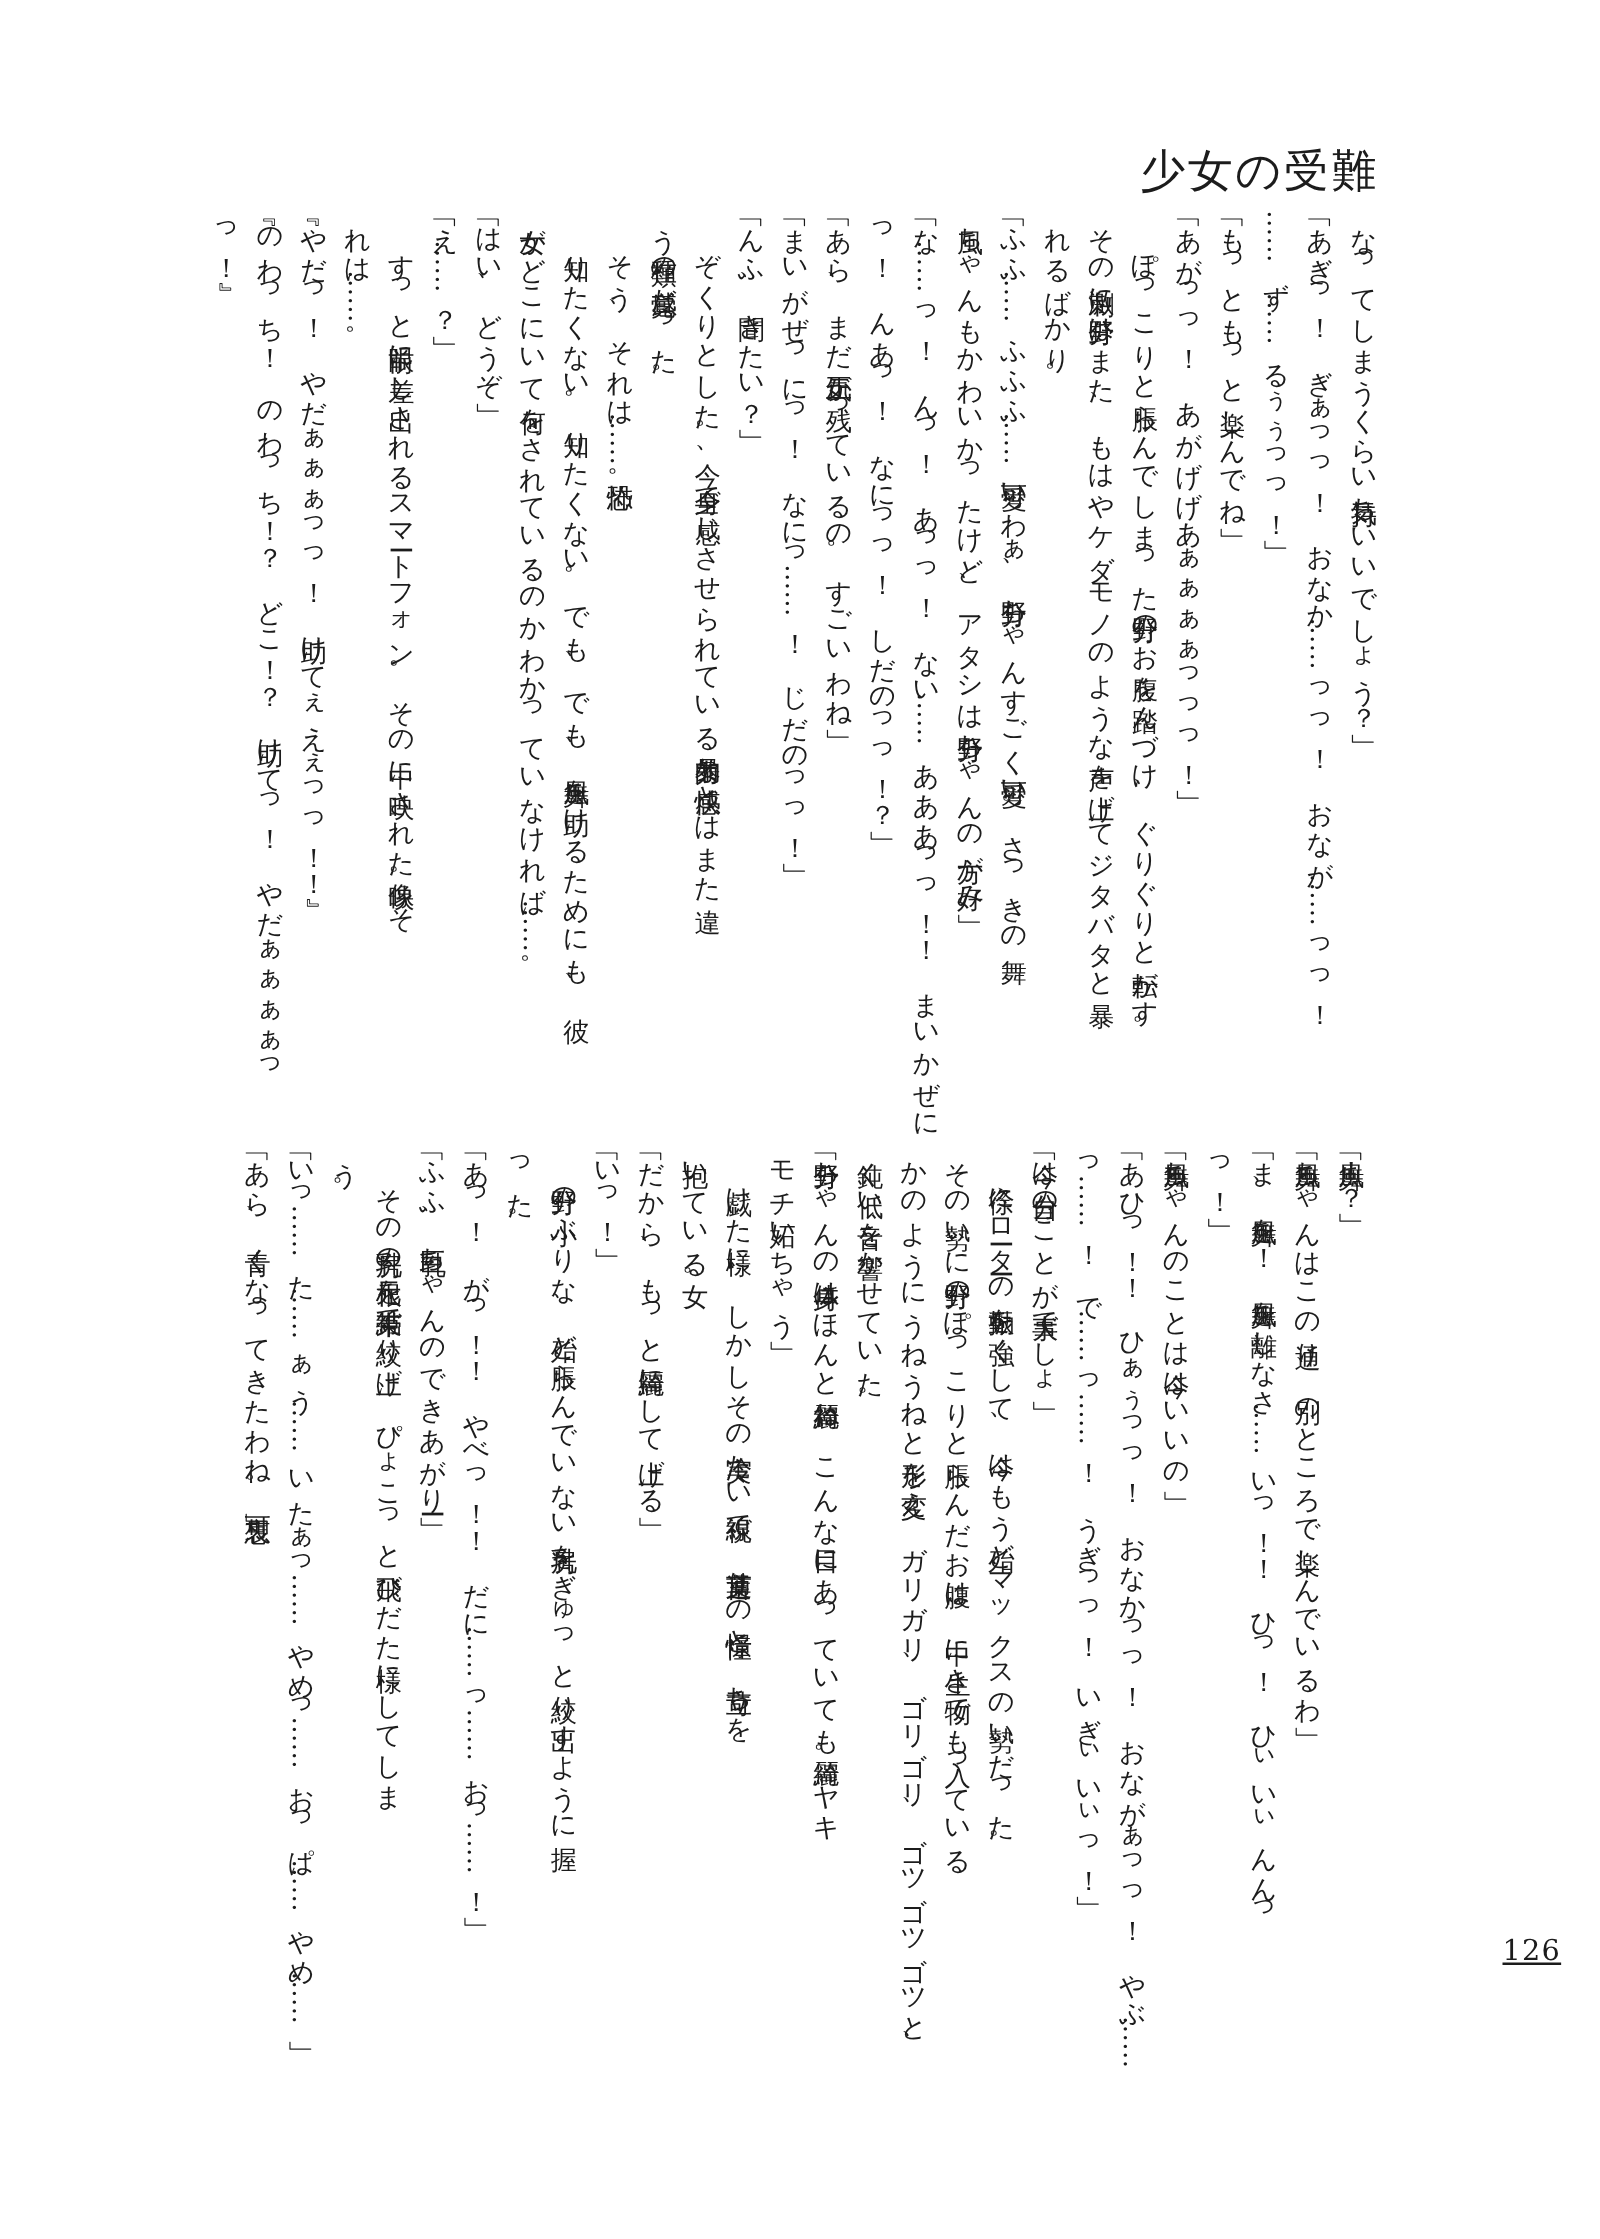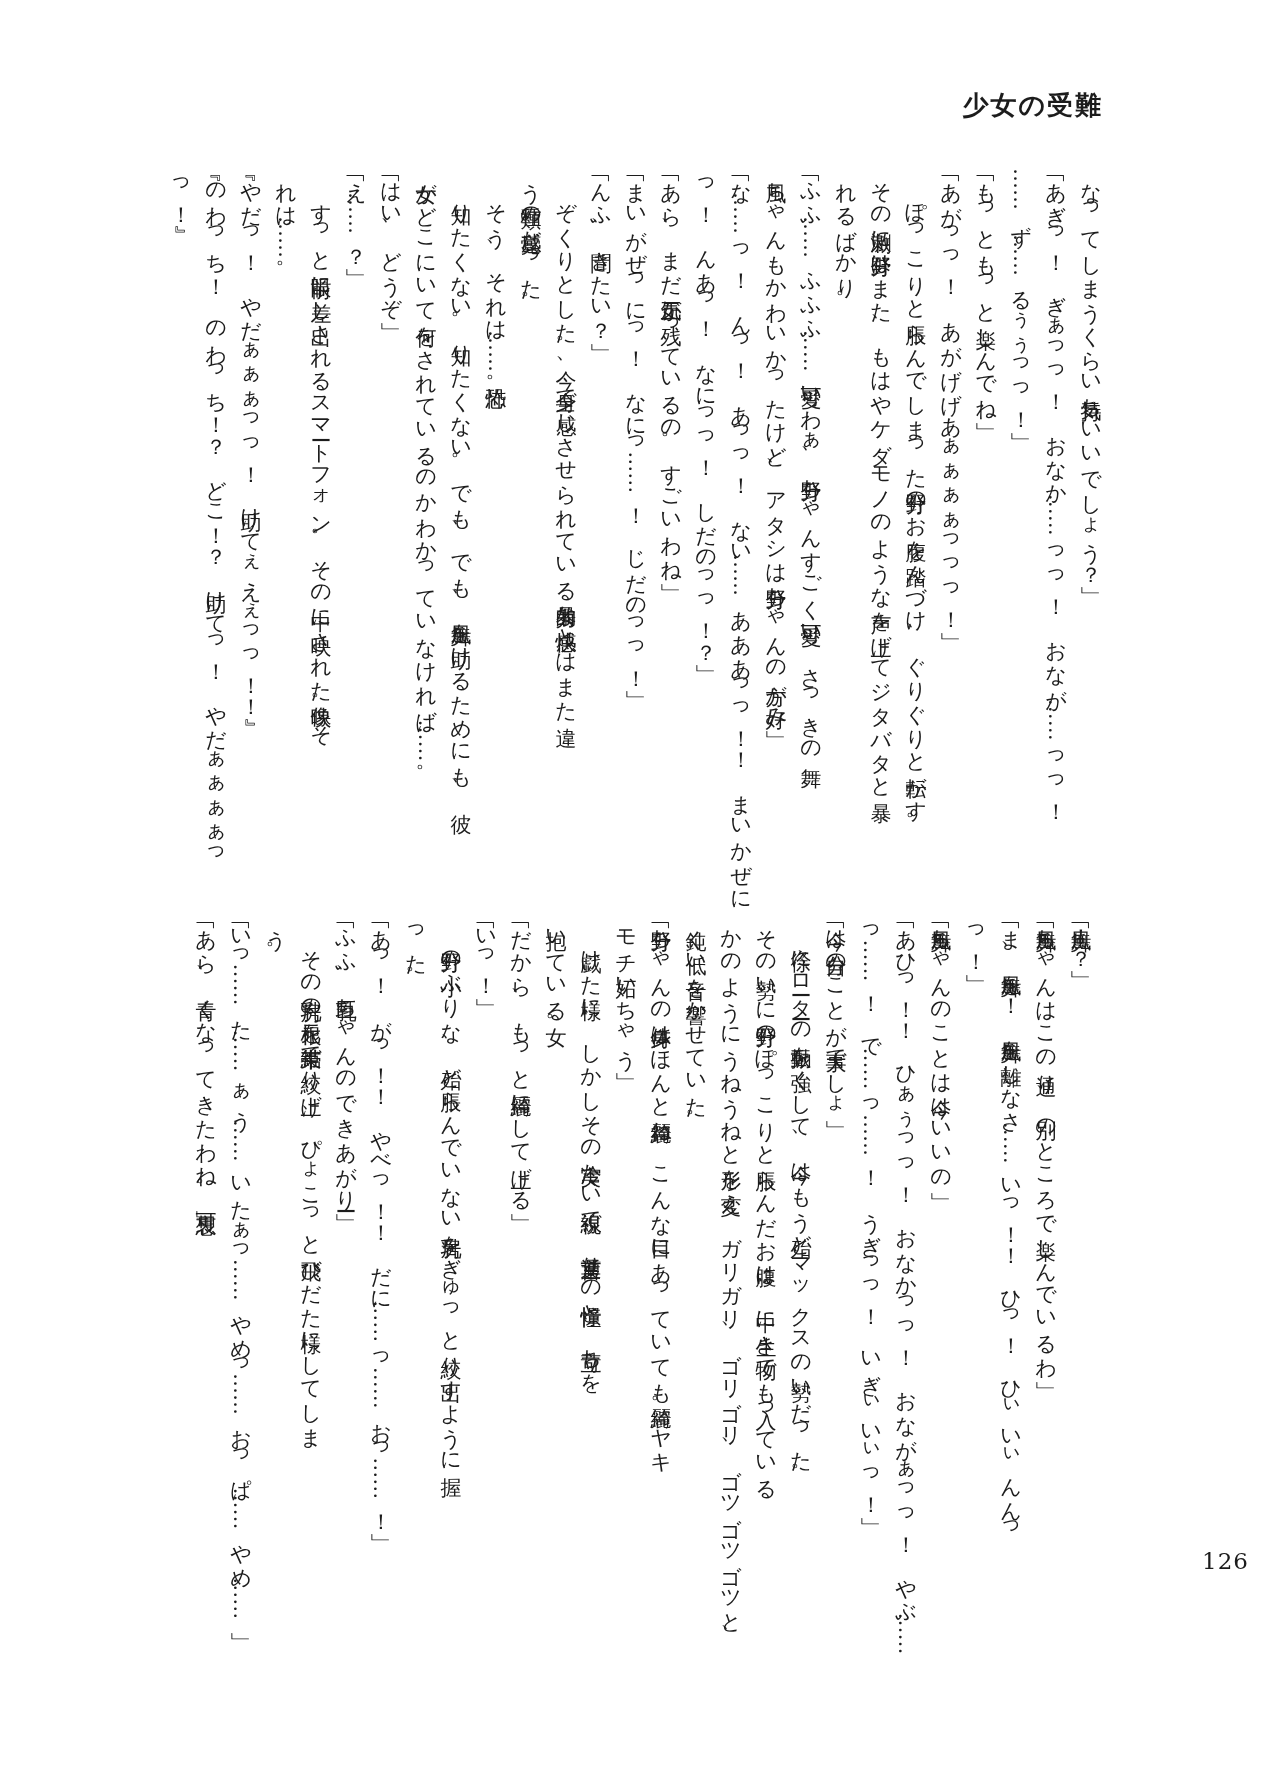--- a/index.html
+++ b/index.html
@@ -12,26 +12,25 @@
     position: relative;
     overflow: hidden;
     font-family: "DejaVu Serif", "Liberation Serif", serif;
   }
   .page {
     position: absolute;
     inset: 0;
   }
   .running-header {
     position: absolute;
-    top: 88px;
+    top: 113px;
     right: 177px;
-    font-size: 26px;
+    font-size: 36px;
     letter-spacing: 2px;
     white-space: nowrap;
-    font-weight: bold;
   }
   .vtext {
     position: absolute;
     writing-mode: vertical-rl;
     text-orientation: mixed;
     white-space: pre;
     font-size: 21px;
     line-height: 35px;
     letter-spacing: 0;
   }
@@ -44,20 +43,21 @@
     top: 915px;
     right: 182px;
     height: 718px;
   }
   .page-number {
     position: absolute;
     top: 1548px;
     left: 1202px;
     font-size: 23px;
     letter-spacing: 1px;
+    text-decoration: underline;
   }
 </style>
 </head>
 <body style="background-color: rgb(255, 255, 255); color: rgb(28, 28, 28);">
 
 <div class="page">
   <div class="running-header">少女の受難</div>
 
   <div class="vtext top-block">なってしまうくらい気持ちいいでしょう？」
 「あぎっ！　ぎぁっっ！　おなか……っっ！　おなが……っっ！

